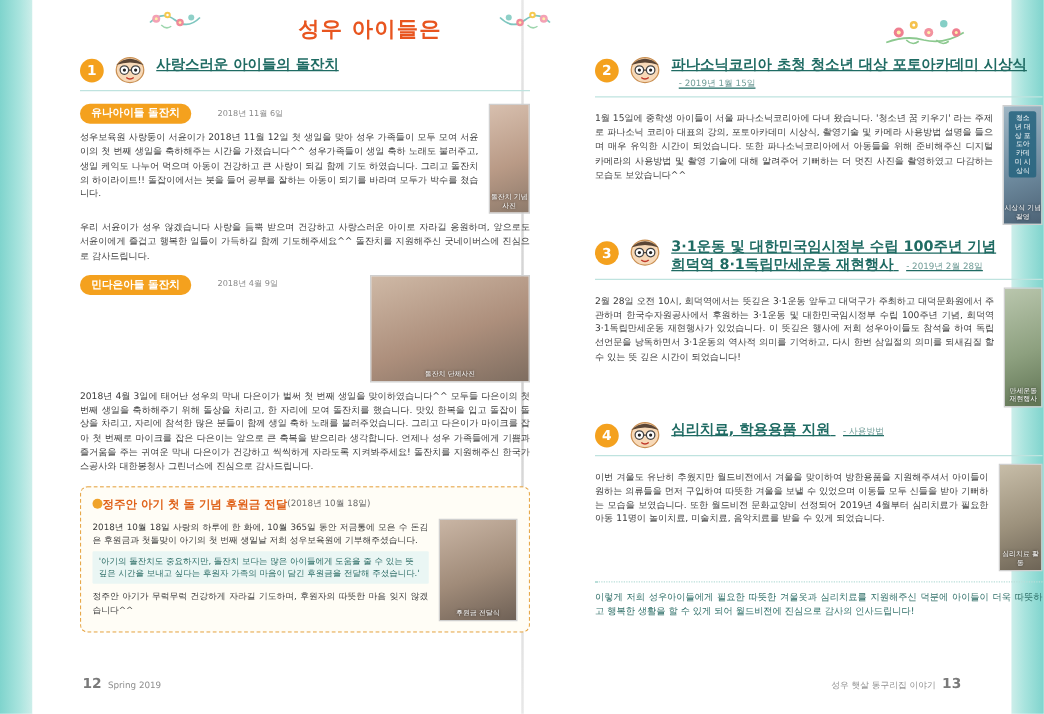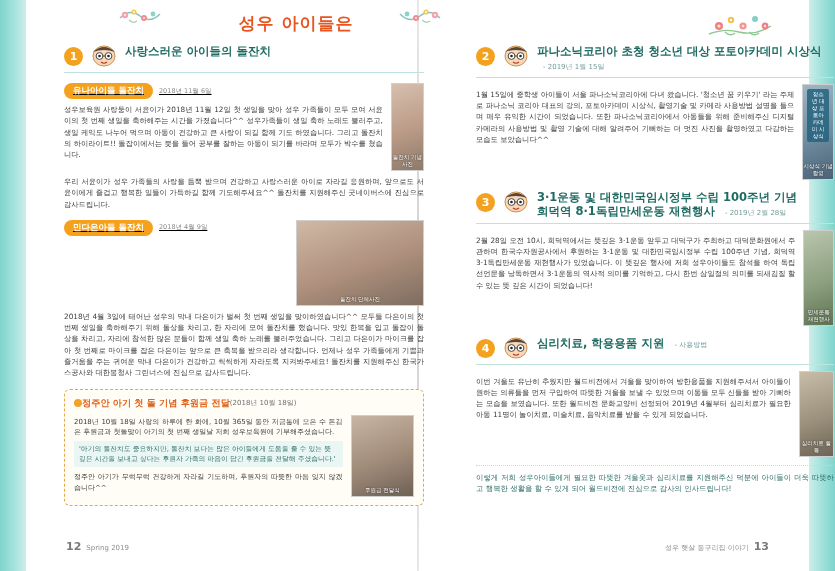--- a/index.html
+++ b/index.html
@@ -65,37 +65,37 @@
     width: 19px; height:19px; border-radius: 50%;
     color:#fff; font-size: 11px; font-weight:bold;
     display:flex; align-items:center; justify-content:center;
     flex: 0 0 auto; margin-top: 3px;
   }
   .face {
     width: 30px; height: 26px; flex: 0 0 auto; margin-top: -2px;
   }
   .sec-titles { flex: 1 1 auto; min-width: 0; }
   .sec-title {
-    font-size: 11.5px; font-weight: bold; color: #1f6b63; line-height: 1.25;
+    font-size: 11.5px; font-weight: bold; color: #1f6b63; line-height: 1.25; text-decoration: underline;
   }
   .sec-title .sub { display:block; }
   .sec-date {
     font-size: 7px; color: #6f9b96; margin-left: 6px; font-weight: normal; white-space: nowrap;
   }
   .rule {
     height: 1px; background: #bfe3df; margin: 4px 0 6px 0;
   }
 
   
   .article { position: relative; margin-bottom: 10px; }
   .art-title-pill {
     display:inline-block; background:#f4a11e; color:#fff;
     font-size: 8.5px; font-weight:bold; padding: 2px 9px; border-radius: 9px;
   }
-  .art-head-row { display:flex; align-items:center; gap:6px;text-decoration:underline; }
+  .art-head-row { display:flex; align-items:center; gap:21px; }
   .art-date { font-size: 6.5px; color:#8a8a8a; }
   .body-text {
     font-size: 7.3px; line-height: 1.55; color: #3a3a3a; text-align: justify;
     margin-top: 5px;
   }
   .body-text.small { font-size: 7px; line-height: 1.5; }
 
   .photo {
     background: #d9d9d9; border: 1px solid #cfcfcf; position: relative; overflow:hidden;
   }
@@ -229,21 +229,21 @@
             <div class="art-head-row">
               <span class="art-title-pill">유나아이들 돌잔치</span>
               <span class="art-date">2018년 11월 6일</span>
             </div>
             <div class="body-text">성우보육원 사랑둥이 서윤이가 2018년 11월 12일 첫 생일을 맞아 성우 가족들이 모두 모여 서윤이의 첫 번째 생일을 축하해주는 시간을 가졌습니다^^ 성우가족들이 생일 축하 노래도 불러주고, 생일 케익도 나누어 먹으며 아동이 건강하고 큰 사랑이 되길 함께 기도 하였습니다. 그리고 돌잔치의 하이라이트!! 돌잡이에서는 붓을 들어 공부를 잘하는 아동이 되기를 바라며 모두가 박수를 쳤습니다.</div>
           </div>
           <div class="photo" style="width:128px;height:88px;background:linear-gradient(160deg,#d7bfae,#b99a86 55%,#8d7a6b);">
             <span class="ph-label">돌잔치 기념사진</span>
           </div>
         </div>
-        <div class="body-text">우리 서윤이가 성우 가족들의 사랑을 듬뿍 받으며 건강하고 사랑스러운 아이로 자라길 응원하며, 앞으로도 서윤이에게 즐겁고 행복한 일들이 가득하길 함께 기도해주세요^^ 돌잔치를 지원해주신 굿네이버스에 진심으로 감사드립니다.</div>
+        <div class="body-text">우리 서윤이가 성우 않겠습니다 사랑을 듬뿍 받으며 건강하고 사랑스러운 아이로 자라길 응원하며, 앞으로도 서윤이에게 즐겁고 행복한 일들이 가득하길 함께 기도해주세요^^ 돌잔치를 지원해주신 굿네이버스에 진심으로 감사드립니다.</div>
       </div>
 
       <div class="article">
         <div class="row2">
           <div class="col-txt">
             <div class="art-head-row">
               <span class="art-title-pill">민다은아들 돌잔치</span>
               <span class="art-date">2018년 4월 9일</span>
             </div>
           </div>

